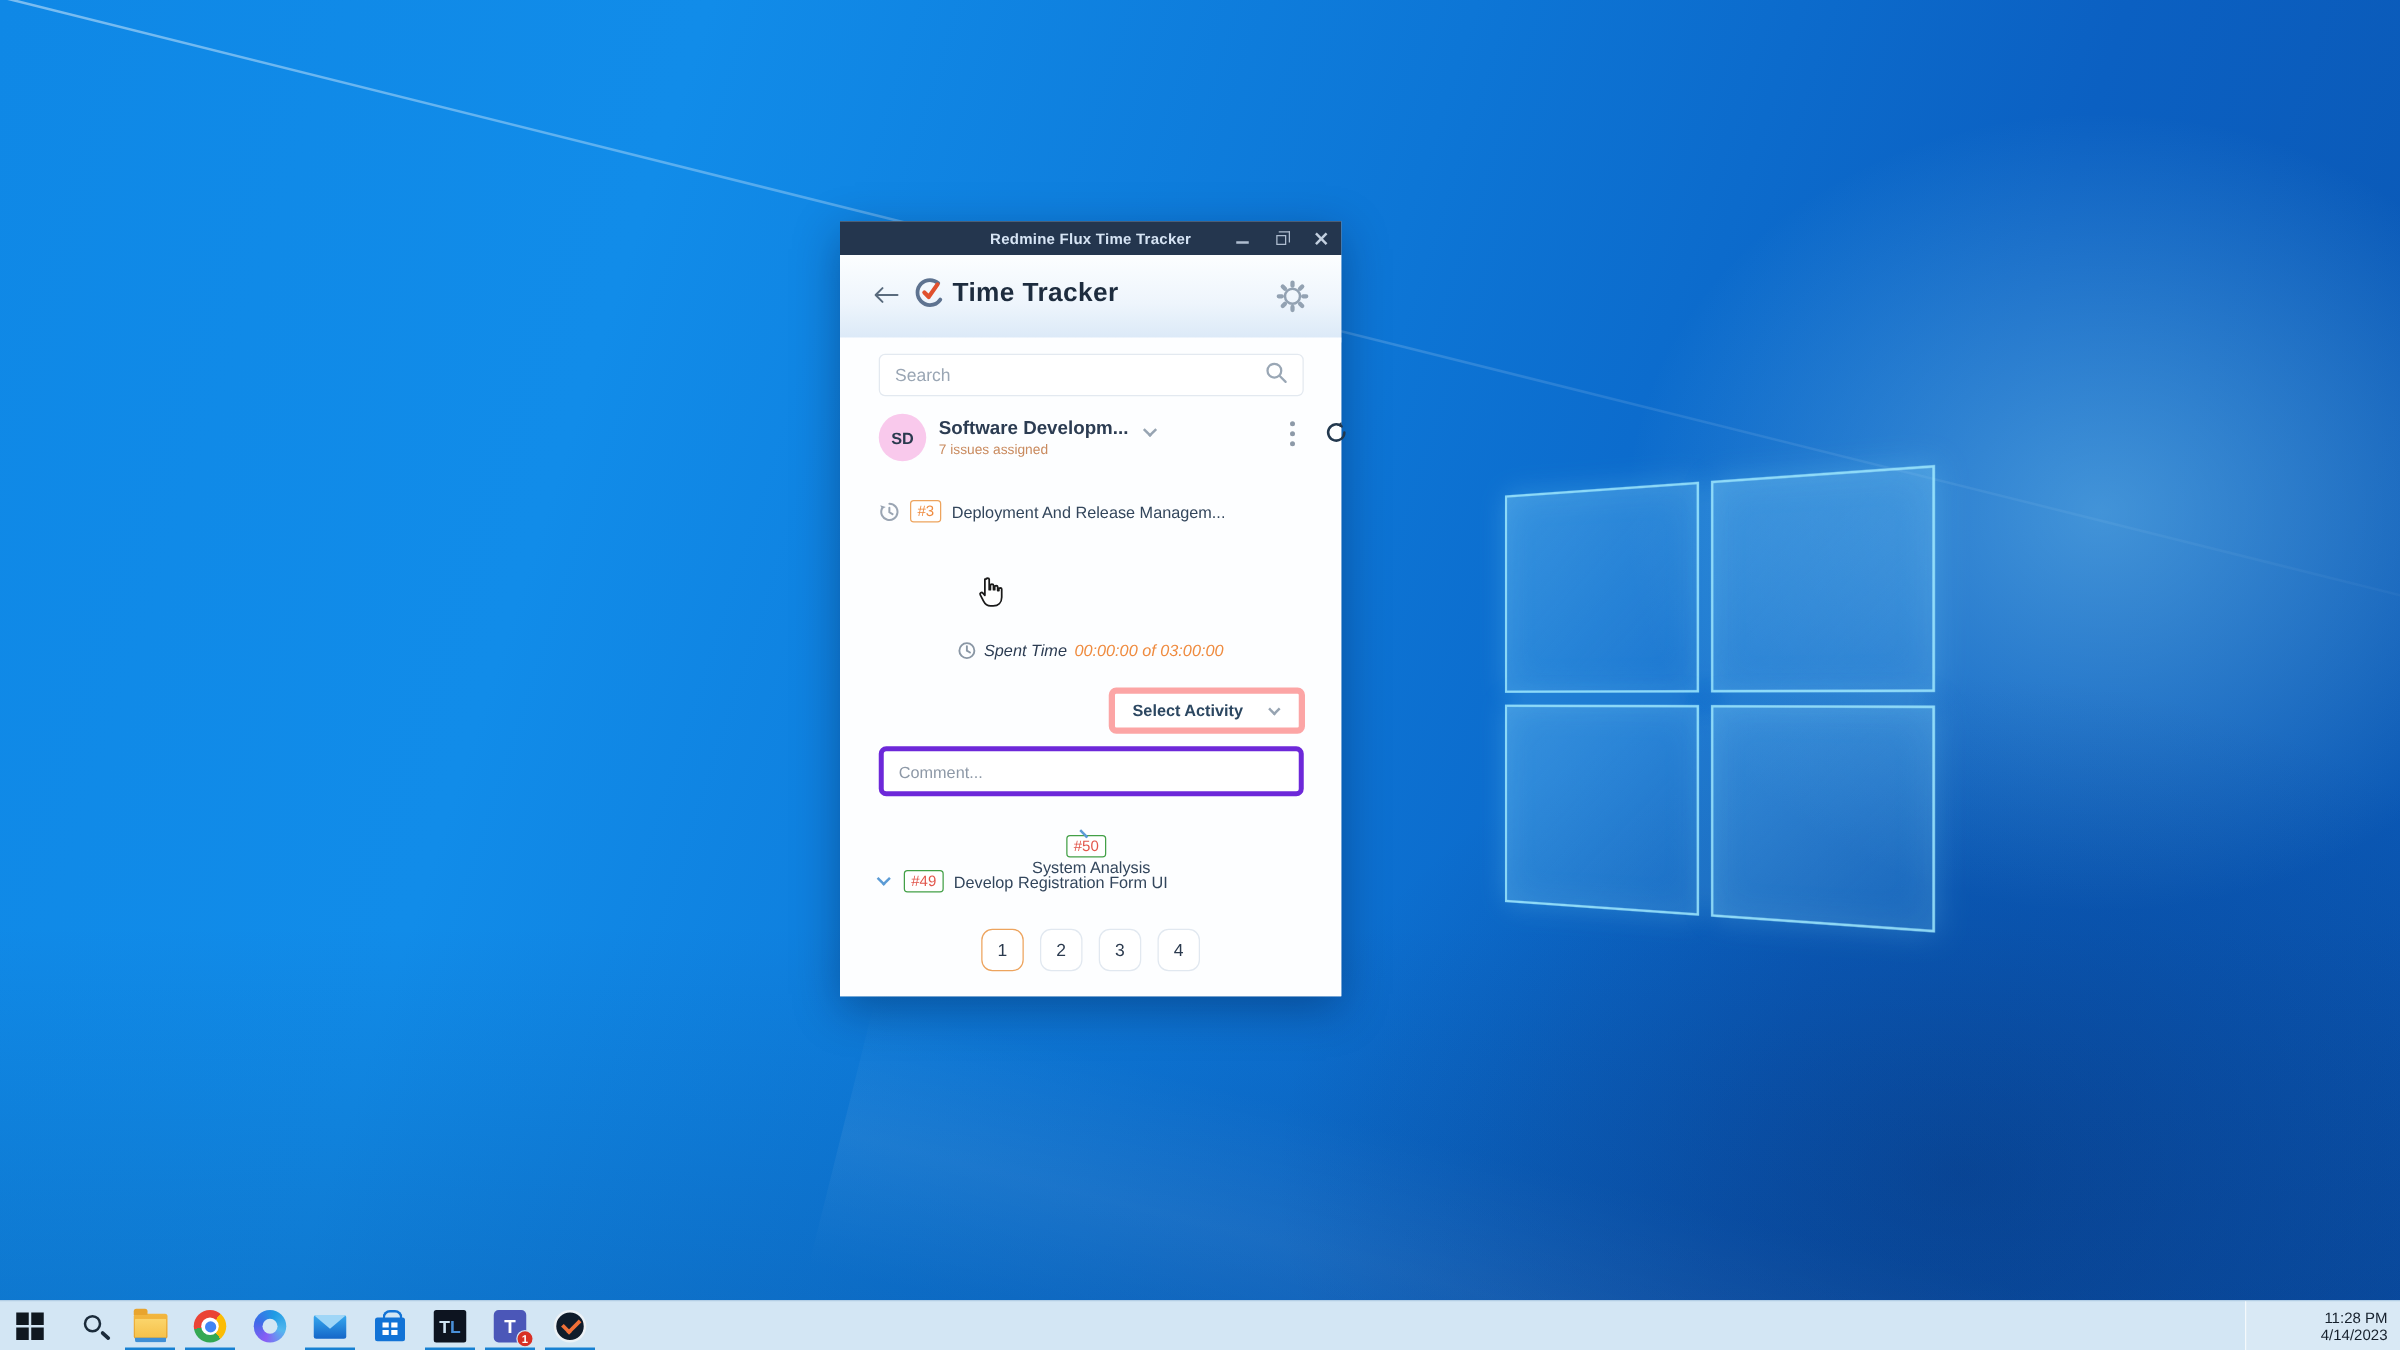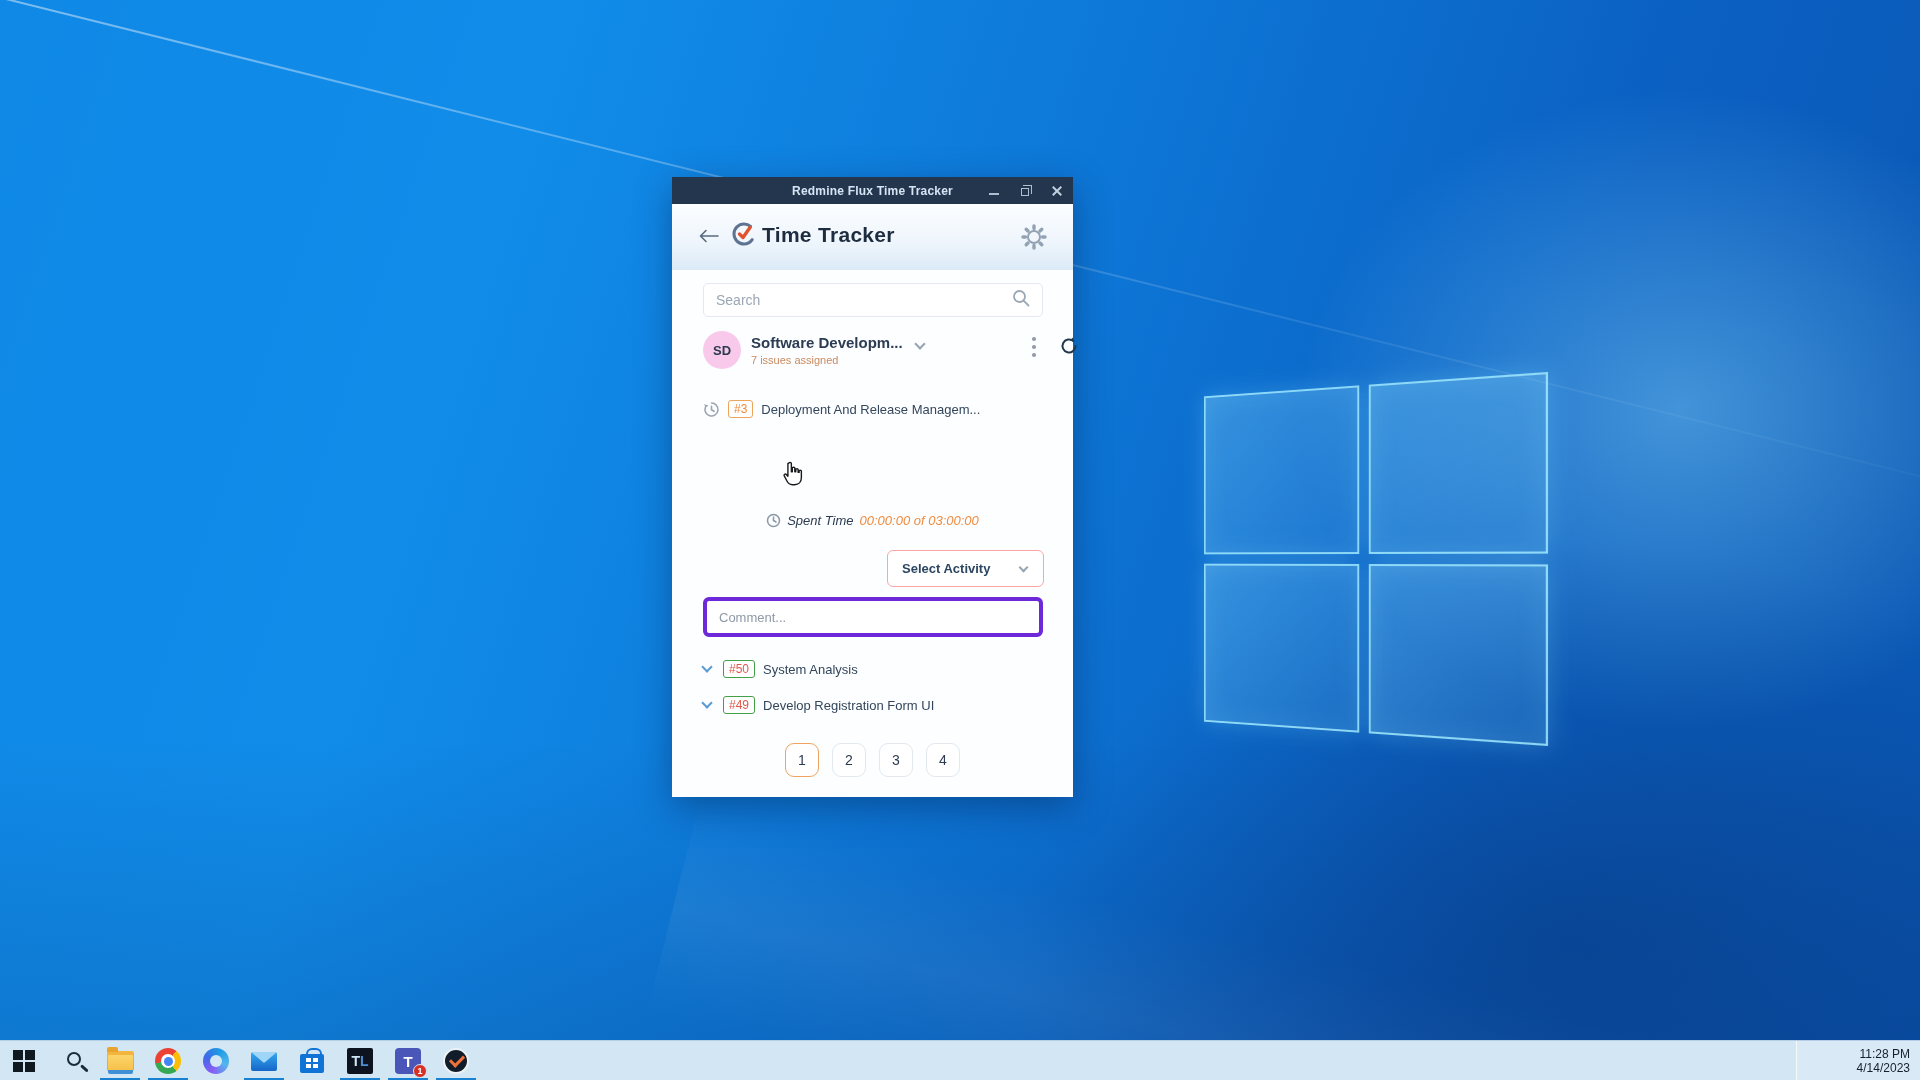--- a/index.html
+++ b/index.html
@@ -84,33 +84,33 @@
     box-shadow:0 1px 3px rgba(40,70,120,.10), 0 4px 14px rgba(40,70,120,.10);
     display:flex; align-items:center; }
   .play-btn { margin-left:28px; display:flex; }
   .timer-text { flex:1; text-align:center; font-size:23px; color:#566272; letter-spacing:2px; }
   .stop-btn { margin-right:26px; display:flex; }
 
   .spent-row { position:absolute; left:0; top:243px; width:100%; display:flex; align-items:center; justify-content:center; gap:6px;font-style:italic; }
   .spent-label { font-size:13px; color:#2c3c52; }
   .spent-value { font-size:13px; color:#ef8b3f; }
 
-  .select-box { position:absolute; right:29px; top:280px; width:157px; height:37px; border:1px solid #fca5a5;
+  .select-box { position:absolute; right:29px; top:280px; width:157px; height:37px; border:5px solid #fca5a5;
     border-radius:6px; background:#fff; display:flex; align-items:center; }
   .select-text { flex:1; padding-left:14px; font-size:13px; font-weight:600; color:#2c4761; }
   .select-box .chev { width:7px; height:7px; margin-right:16px; margin-top:-3px; }
 
   .comment-box { position:absolute; left:31px; top:327px; width:340px; height:40px; border:4px solid #6d28d9;
     border-radius:6px; background:#fff; display:flex; align-items:center; }
   .comment-box input { flex:1; border:none; outline:none; font-size:13px; color:#43536a; padding:0 12px;
     font-family:"Liberation Sans", sans-serif; background:transparent; }
   .comment-box input::placeholder { color:#8e99a7; }
 
   .issue-row2 { position:absolute; left:31px; width:340px; height:20px; display:flex; align-items:center; }
-  .row-50 { top:389px; } .row-49 { top:425px; }
+  .row-50 { top:400px;flex-direction:column; } .row-49 { top:425px; }
   .chev-blue { width:8px; height:8px; border-right:2px solid #5b9bd5; border-bottom:2px solid #5b9bd5;
     transform:rotate(45deg); margin-right:12px; margin-top:-4px; }
 
   .pager { position:absolute; left:0; top:473px; width:100%; display:flex; justify-content:center; gap:13px; }
   .page-btn { width:34px; height:34px; border:1px solid #e1e8f0; border-radius:9px; background:#fff;
     display:flex; align-items:center; justify-content:center; font-size:14px; color:#2b3a4e; cursor:default; }
   .page-btn.active { border:1px solid #eda45e; }
 
   
   .cursor { position:absolute; left:779px; top:461px; z-index:50; }

